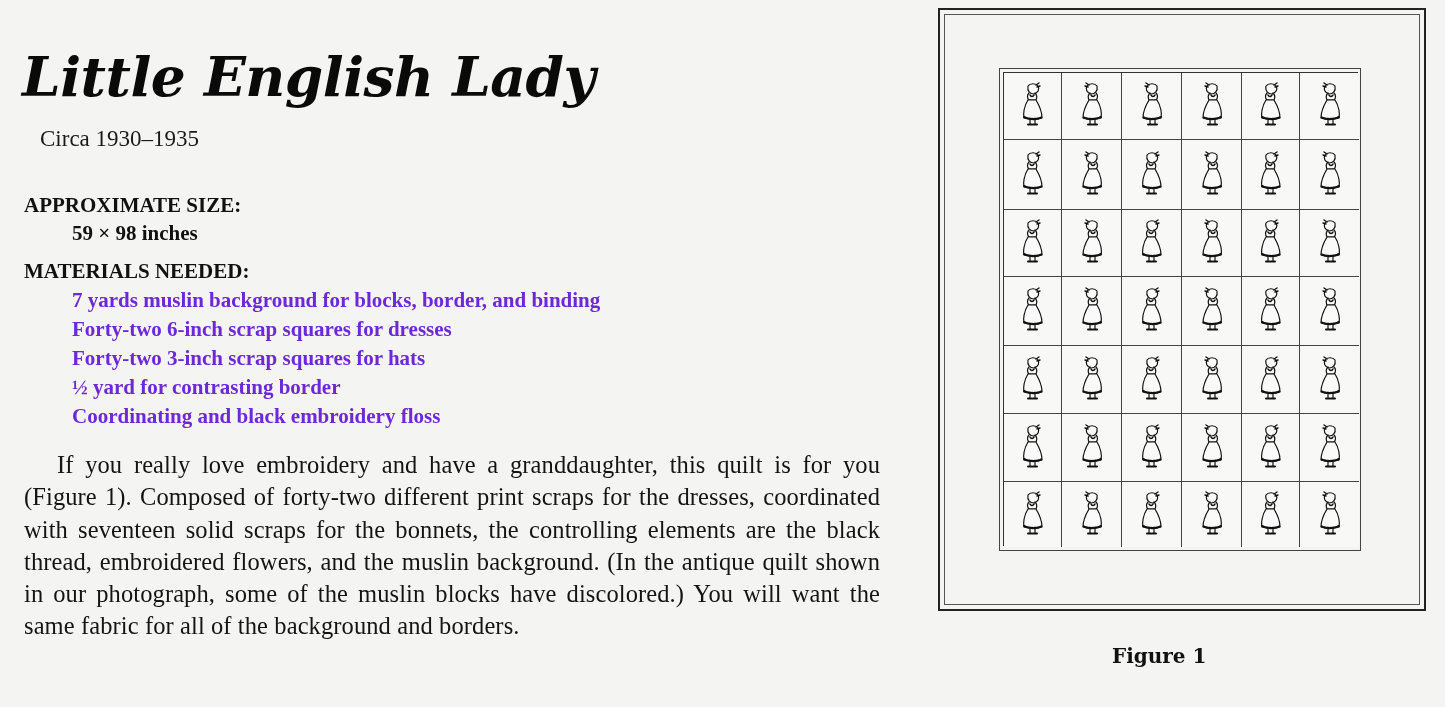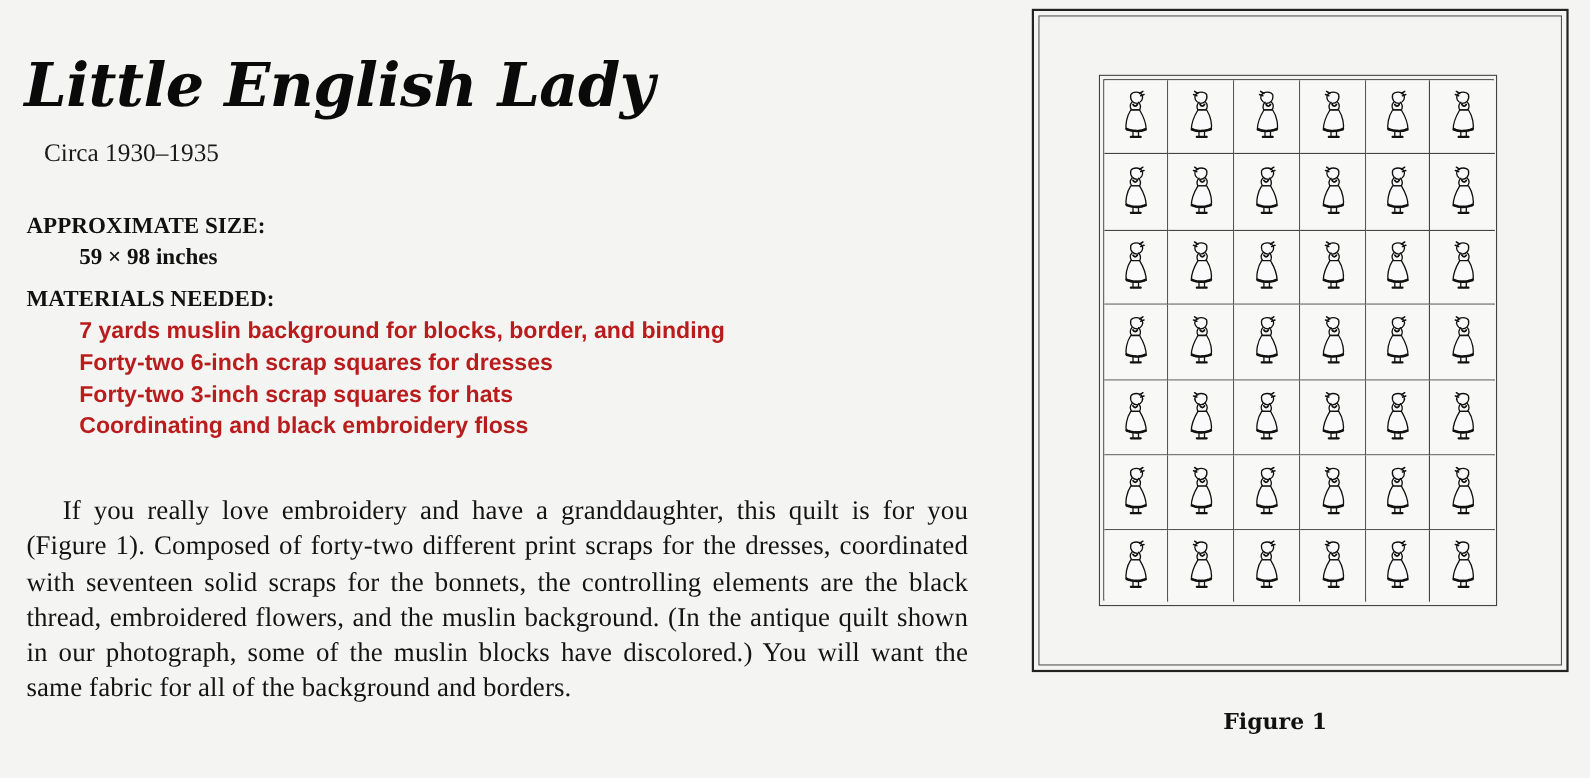--- a/index.html
+++ b/index.html
@@ -62,26 +62,26 @@
     }
     .materials-list {
       position: absolute;
       left: 72px;
       top: 286px;
       margin: 0;
       padding: 0;
       list-style: none;
     }
     .materials-list li {
-      font-family: Liberation Sans, sans-serif;
+      font-family: Liberation Serif, serif;
       font-weight: bold;
       font-size: 21px;
       line-height: 29px;
       height: 29px;
-      color: #b91c1c;
+      color: #6d28d9;
       white-space: nowrap;
     }
     .body-text {
       position: absolute;
       left: 24px;
       top: 449px;
       width: 856px;
       margin: 0;
       font-family: "Liberation Serif", "DejaVu Serif", serif;
       font-size: 24.5px;
@@ -167,20 +167,21 @@
 <div class="circa">Circa 1930–1935</div>
 
 <div class="spec-heading" style="top:192px;">APPROXIMATE SIZE:</div>
 <div class="spec-value" style="top:219px;">59 × 98 inches</div>
 
 <div class="spec-heading" style="top:258px;">MATERIALS NEEDED:</div>
 <ul class="materials-list">
   <li>7 yards muslin background for blocks, border, and binding</li>
   <li>Forty-two 6-inch scrap squares for dresses</li>
   <li>Forty-two 3-inch scrap squares for hats</li>
+  <li>½ yard for contrasting border</li>
   <li>Coordinating and black embroidery floss</li>
 </ul>
 
 <p class="body-text">If you really love embroidery and have a granddaughter, this quilt is for you (Figure 1). Composed of forty-two different print scraps for the dresses, coordinated with seventeen solid scraps for the bonnets, the controlling elements are the black thread, embroidered flowers, and the muslin background. (In the antique quilt shown in our photograph, some of the muslin blocks have discolored.) You will want the same fabric for all of the background and borders.</p>
 
 <div class="figure-frame">
   <div class="figure-frame-inner"></div>
 </div>
 <div class="quilt-box"></div>
 <div class="quilt-grid" id="quilt-grid">

